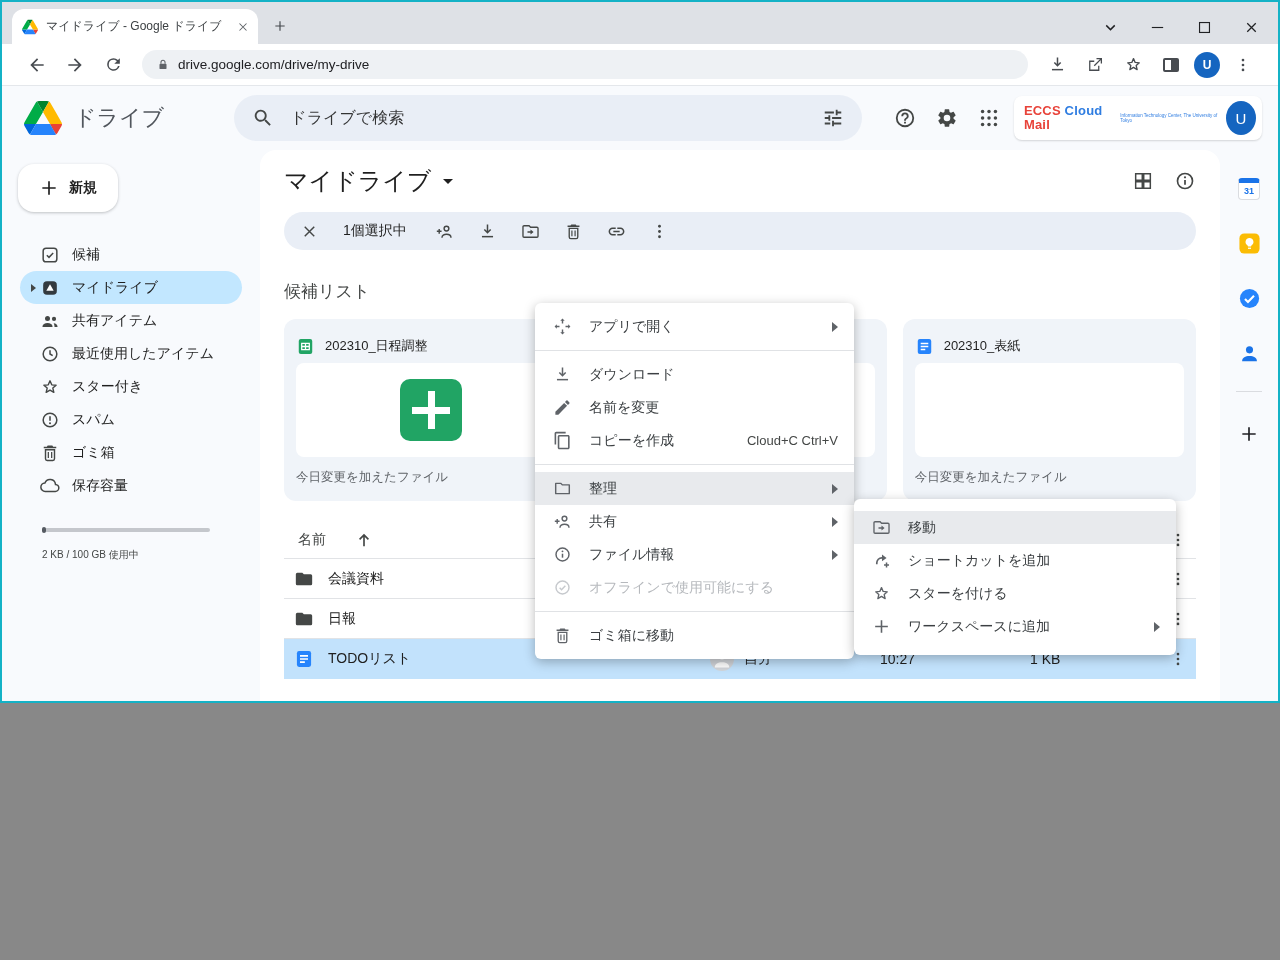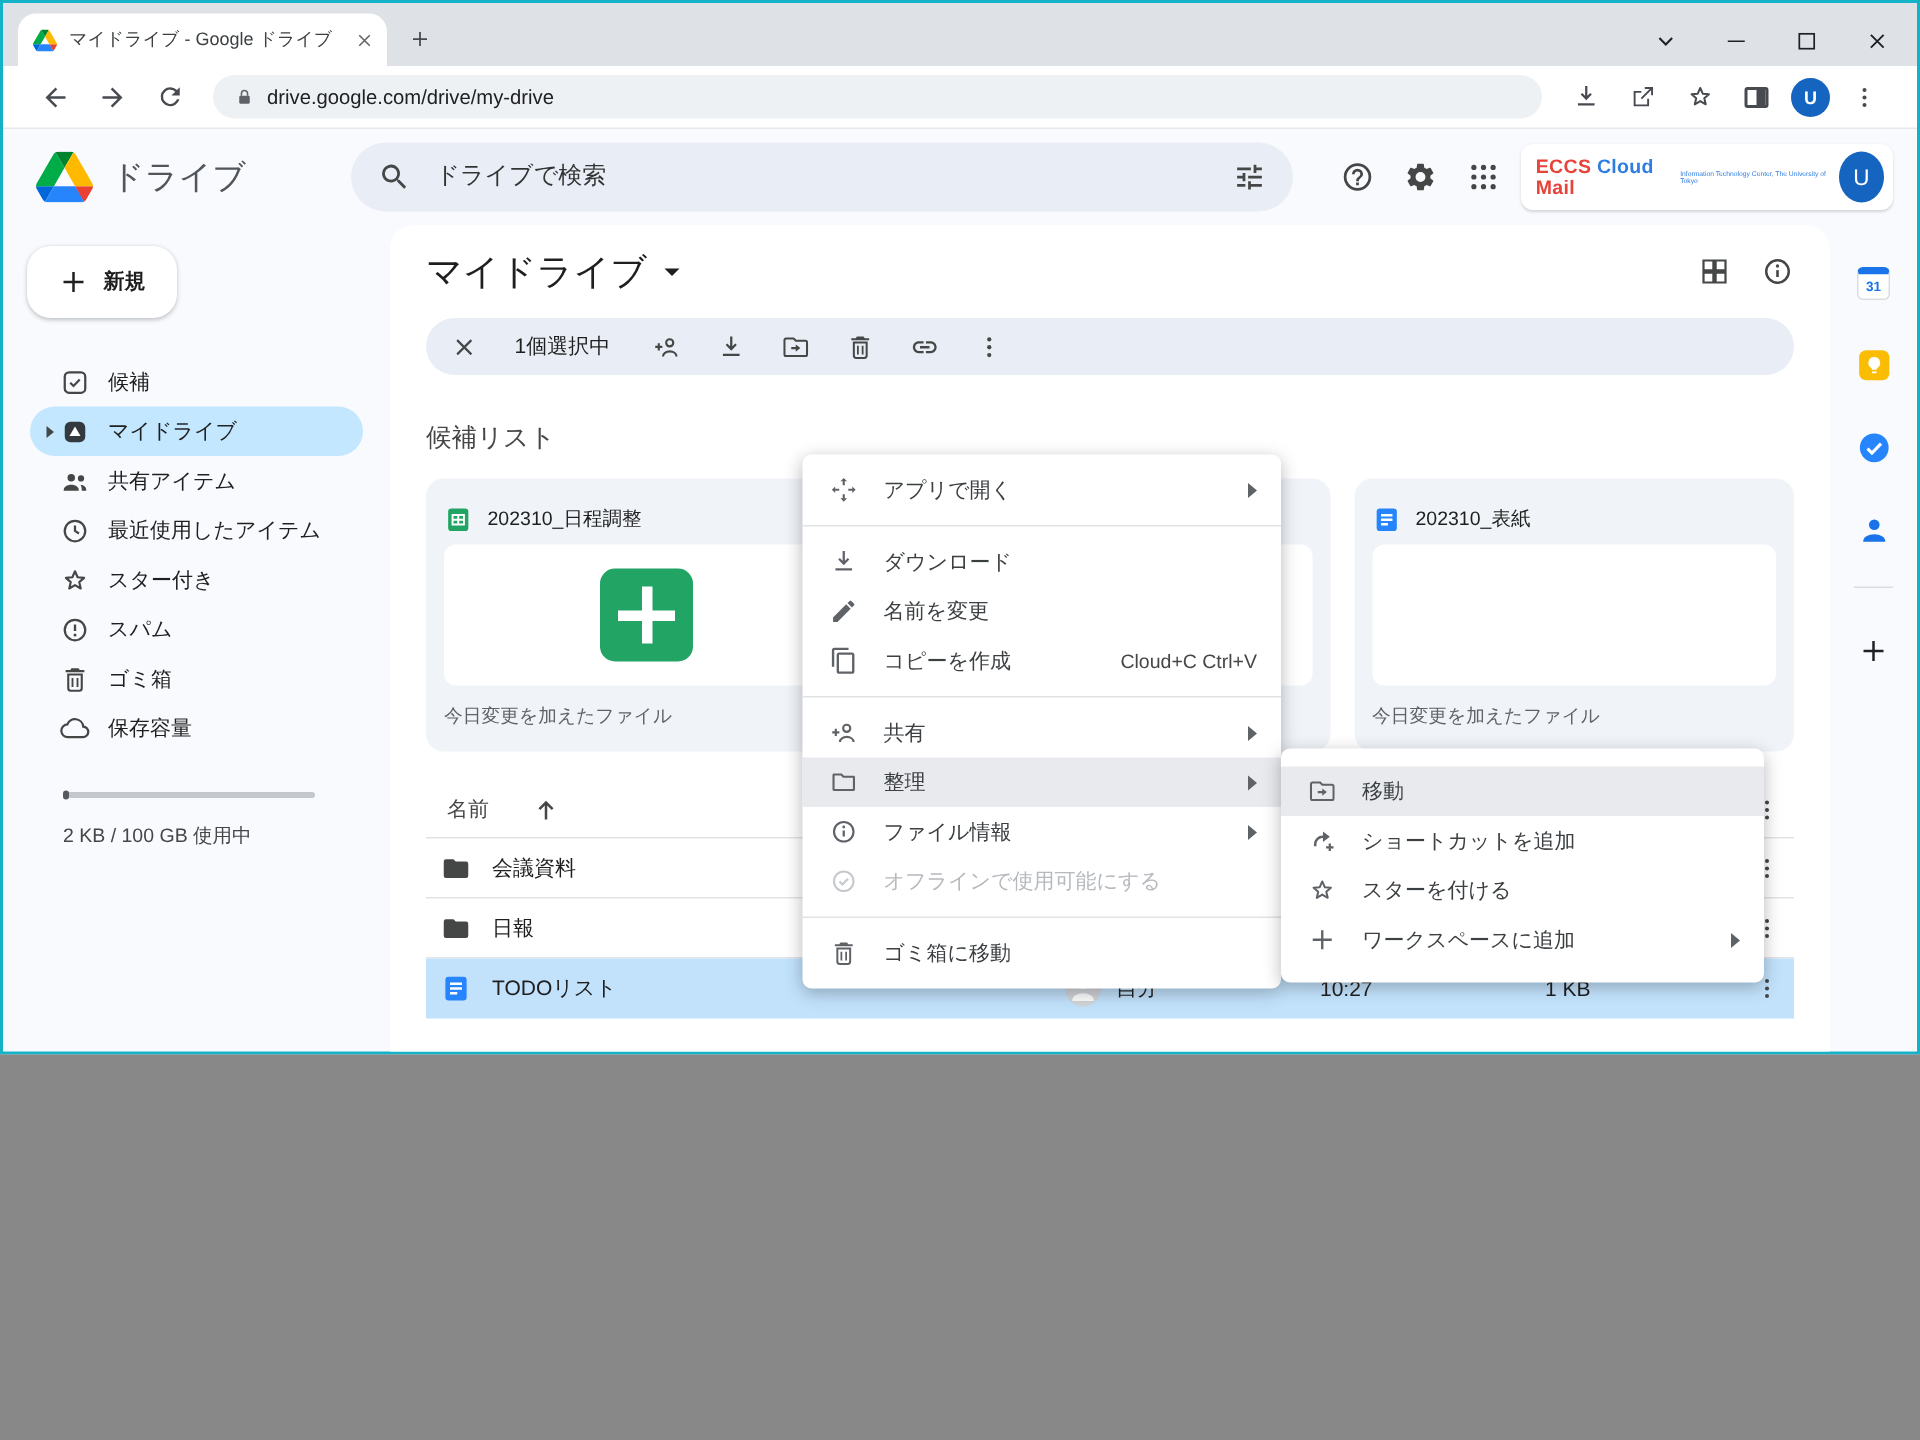--- a/index.html
+++ b/index.html
@@ -44,21 +44,21 @@
   .new-btn { margin-left:16px; height:48px; width:100px; background:#fff; border-radius:16px; box-shadow:0 1px 3px rgba(60,64,67,.3); display:flex; align-items:center; justify-content:center; gap:10px; font-size:14px; font-weight:bold; color:#1f1f1f; }
   .nav { margin-top:26px; }
   .nav-item { height:33px; margin:0 18px; border-radius:17px; display:flex; align-items:center; padding-left:6px; font-size:14px; color:#1f1f1f; }
   .nav-item.sel { background:#c2e7ff; }
   .nav-caret { width:14px; display:flex; justify-content:center; }
   .caret-r { width:0; height:0; border-left:5px solid #444746; border-top:4px solid transparent; border-bottom:4px solid transparent; }
   .nav-item .ic { width:20px; height:20px; color:#444746; margin-right:12px; }
   .nav-item.sel .ic { color:#333a3f; }
   .storage-bar { margin:26px 50px 0 40px; height:4px; background:#c4c7cc; border-radius:2px; position:relative; }
   .storage-bar::before { content:""; position:absolute; left:0; top:-1px; width:4px; height:6px; background:#555a61; border-radius:2px; }
-  .storage-text { margin:16px 0 0 40px; font-size:13px; color:#444746; }
+  .storage-text { margin:16px 0 0 40px; font-size:10px; color:#444746; }
 
   .main { flex:1; background:#fff; border-radius:16px; margin-bottom:18px; padding:0 24px; min-width:0; }
   .title-row { height:62px; display:flex; align-items:center; }
   .page-title { font-size:24px; color:#1f1f1f; }
   .caret-d { width:0; height:0; border-top:5px solid #1f1f1f; border-left:5px solid transparent; border-right:5px solid transparent; margin-left:12px; }
   .title-actions { margin-left:auto; display:flex; gap:20px; color:#444746; }
   .title-actions .ic { width:22px; height:22px; }
 
   .selbar { height:38px; background:#e9eef6; border-radius:19px; display:flex; align-items:center; padding:0 16px; gap:24px; color:#444746; }
   .selbar .ic { width:19px; height:19px; }
@@ -679,34 +679,34 @@
       <span>名前を変更</span>
     </div>
     <div class="mi">
       <svg class="ic">
           <use href="#i-copy"></use>
         </svg>
       <span>コピーを作成</span>
       <span class="mi-shortcut">Cloud+C Ctrl+V</span>
     </div>
     <div class="mdiv"></div>
+    <div class="mi hl">
+      <svg class="ic">
+          <use href="#i-folder-o"></use>
+        </svg>
+      <span>整理</span>
+      <span class="mi-arrow"></span>
+    </div>
     <div class="mi">
       <svg class="ic">
           <use href="#i-padd"></use>
         </svg>
       <span>共有</span>
       <span class="mi-arrow"></span>
     </div>
-    <div class="mi hl">
-      <svg class="ic">
-          <use href="#i-folder-o"></use>
-        </svg>
-      <span>整理</span>
-      <span class="mi-arrow"></span>
-    </div>
     <div class="mi">
       <svg class="ic">
           <use href="#i-info"></use>
         </svg>
       <span>ファイル情報</span>
       <span class="mi-arrow"></span>
     </div>
     <div class="mi disabled">
       <svg class="ic">
           <use href="#i-offline"></use>

